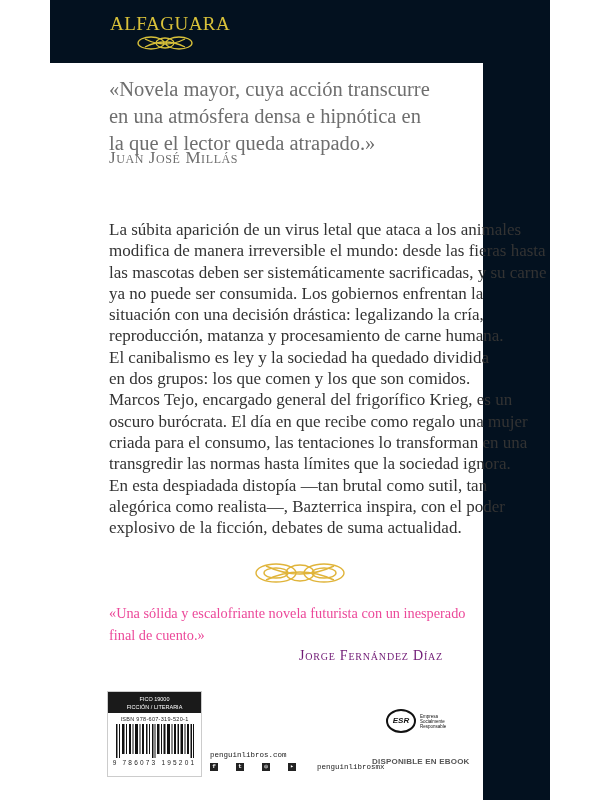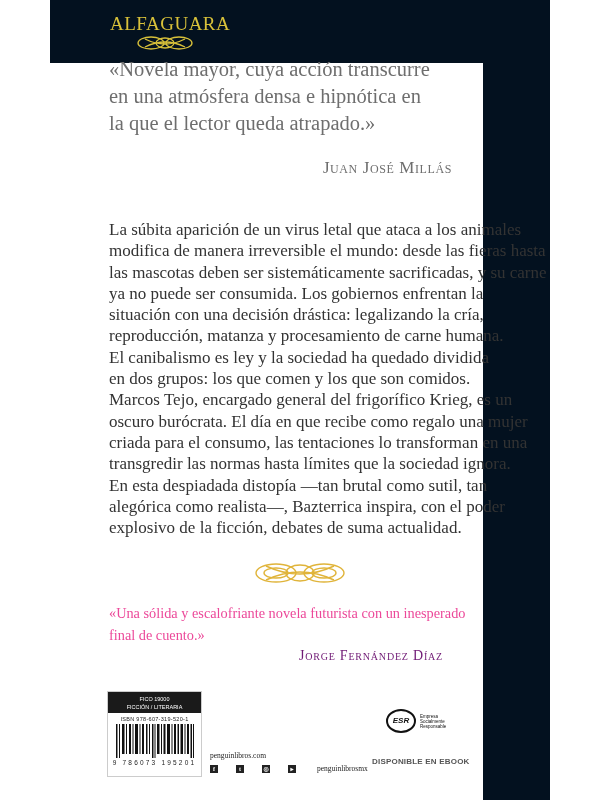--- a/index.html
+++ b/index.html
@@ -2,33 +2,33 @@
 <html><head>
   <meta charset="utf-8">
   <style>
     html, body { margin:0; padding:0; }
     body { width:600px; height:800px; background:#ffffff; position:relative; overflow:hidden; font-family:"DejaVu Serif", serif; }
     .top-band { position:absolute; left:50px; top:0; width:500px; height:63px; background:#03111f; }
     .right-strip { position:absolute; left:483px; top:0; width:67px; height:800px; background:#03111f; }
     .logo { position:absolute; left:110px; top:14px; width:110px; text-align:left; }
     .logo-text { color:#d8c13a; font-family:"Liberation Serif", serif; font-size:19px; letter-spacing:0.5px; line-height:20px; display:block; }
     .logo-knot { display:block; margin:1px auto 0; }
-    .quote1 { position:absolute; left:109px; top:56px; width:380px; color:#6e6e6e; font-family:"Liberation Serif", serif; font-size:20.5px; line-height:27px; }
-    .author1 { position:absolute; left:109px; top:158px; width:343px; text-align:right; color:#6e6e6e; font-family:"Liberation Serif", serif; font-size:17px; font-variant:small-caps; letter-spacing:0.6px; }
+    .quote1 { position:absolute; left:109px; top:76px; width:380px; color:#6e6e6e; font-family:"Liberation Serif", serif; font-size:20.5px; line-height:27px; }
+    .author1 { position:absolute; left:109px; top:148px; width:343px; text-align:left; color:#6e6e6e; font-family:"Liberation Serif", serif; font-size:17px; font-variant:small-caps; letter-spacing:0.6px; }
     .synopsis { position:absolute; left:109px; top:219px; width:370px; color:#333; font-family:"Liberation Serif", serif; font-size:17px; line-height:21.3px; }
     .synopsis p { margin:0; white-space:nowrap; }
     .ornament { position:absolute; left:252px; top:560px; }
     .quote2 { position:absolute; left:109px; top:603px; width:370px; color:#ec4899; font-family:"Liberation Serif", serif; font-size:14.3px; line-height:21.5px; }
     .author2 { position:absolute; left:96px; top:648px; width:347px; text-align:right; color:#701a75; font-family:"Liberation Serif", serif; font-size:14px; font-variant:small-caps; letter-spacing:0.8px; }
     .barcode-box { position:absolute; left:107px; top:691px; width:93px; height:84px; border:1px solid #ccc; background:#fff; }
     .bc-head { background:#1a1a1a; color:#fff; font-family:"Liberation Sans", sans-serif; font-size:5.5px; text-align:center; line-height:8px; padding:3px 0 2px; }
     .bc-isbn { font-family:"Liberation Sans", sans-serif; font-size:5.5px; color:#222; text-align:center; margin-top:3px; letter-spacing:0.3px; }
     .bc-bars { margin:2px auto 0; display:block; }
     .bc-num { font-family:"Liberation Sans", sans-serif; font-size:6.5px; color:#222; text-align:center; letter-spacing:2.2px; margin-top:1px; }
-    .penguin { position:absolute; left:210px; top:751px; font-family:Liberation Serif, serif; font-size:7.5px; color:#222; }
+    .penguin { position:absolute; left:210px; top:751px; font-family:Liberation Mono, monospace; font-size:7.5px; color:#222; }
     .social-row { display:flex; align-items:center; gap:18px; margin-top:4px; }
     .soc { width:8px; height:8px; background:#222; color:#fff; font-size:6px; line-height:8px; text-align:center; font-weight:bold; display:inline-block; }
     .social-handle { margin-left:3px; }
     .esr { position:absolute; left:386px; top:709px; display:flex; align-items:center; }
     .esr-badge { width:26px; height:20px; border:2.5px solid #111; border-radius:50%; font-family:"Liberation Sans", sans-serif; font-size:8px; font-weight:bold; color:#111; text-align:center; line-height:20px; font-style:italic; }
     .esr-text { margin-left:4px; font-family:"Liberation Sans", sans-serif; font-size:4.5px; line-height:5px; color:#111; }
     .ebook { position:absolute; left:372px; top:757px; font-family:"Liberation Sans", sans-serif; font-size:8px; color:#555; letter-spacing:0.2px; font-weight:bold; }
   </style>
 </head>
 <body>

